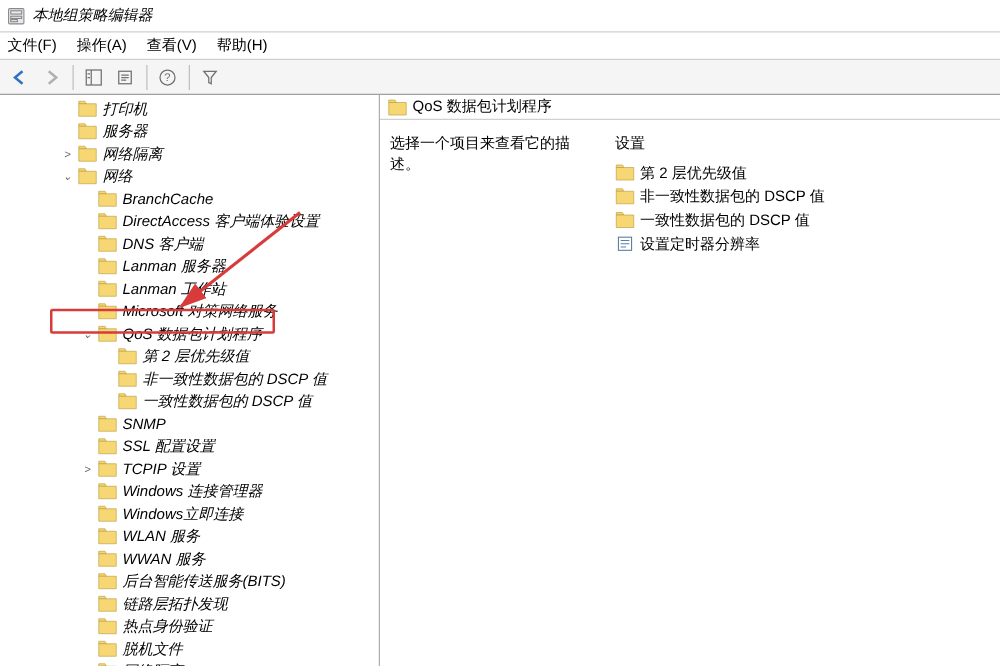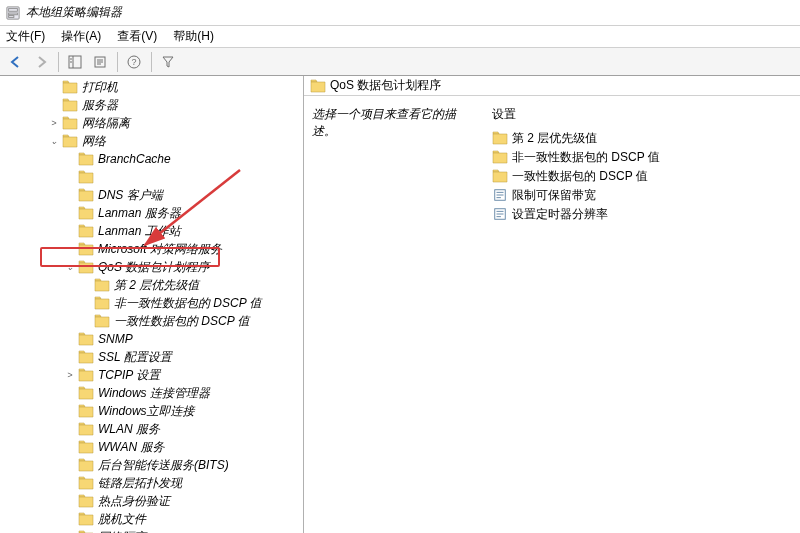--- a/index.html
+++ b/index.html
@@ -11,21 +11,21 @@
   .menubar span { margin-right: 16px; cursor: default; }
   .toolbar { height: 28px; display: flex; align-items: center; padding: 0 4px; border-bottom: 1px solid #a0a0a0; background: #f5f5f5; }
   .toolbar .btn { width: 24px; height: 24px; display: flex; align-items: center; justify-content: center; border: 1px solid transparent; margin-right: 1px; cursor: default; }
   .toolbar .sep { width: 1px; height: 20px; background: #c0c0c0; margin: 0 4px; }
   .content { display: flex; height: calc(533px - 26px - 22px - 28px); }
   .tree-pane { width: 304px; border-right: 1px solid #b0b0b0; padding: 2px 0; overflow: hidden; background: #fff; }
   .detail-pane { flex: 1; background: #fff; }
   .detail-header { height: 20px; display: flex; align-items: center; padding: 0 6px; border-bottom: 1px solid #d0d0d0; background: #fff; }
   .detail-header .folder-icon { margin-right: 4px; }
   .detail-body { display: flex; }
-  .detail-left { width: 180px; padding: 10px 8px; font-style: italic; }
+  .detail-left { width: 180px; padding: 10px 8px; }
   .detail-right { flex: 1; padding: 10px 8px; }
   .detail-right .heading { margin-bottom: 6px; }
   .detail-right .item { display: flex; align-items: center; height: 18px; margin-bottom: 1px; }
   .detail-right .item .icn { width: 16px; height: 16px; margin-right: 4px; flex-shrink: 0; }
   .tree { list-style: none; }
   .tree li { white-space: nowrap; }
   .row { display: flex; align-items: center; height: 18px; font-style: italic; }
   .indent { display: inline-block; }
   .twisty { width: 12px; height: 12px; margin-right: 2px; display: inline-flex; align-items: center; justify-content: center; color: #666; font-size: 9px; cursor: default; }
   .twisty.none { visibility: hidden; }
@@ -162,20 +162,21 @@
           </div>
         </li>
         <li>
           <div class="row">
             <span class="indent" style="width: 64px;"></span>
             <span class="twisty none"></span>
             <svg class="folder-icon folder" viewBox="0 0 16 14">
               <path class="tab" d="M1 3 L1 1 L6 1 L7 3 Z"></path>
               <path class="body" d="M1 3 L15 3 L15 13 L1 13 Z"></path>
             </svg>
+            <span class="label">DirectAccess 客户端体验设置</span>
           </div>
         </li>
         <li>
           <div class="row">
             <span class="indent" style="width: 64px;"></span>
             <span class="twisty none"></span>
             <svg class="folder-icon folder" viewBox="0 0 16 14">
               <path class="tab" d="M1 3 L1 1 L6 1 L7 3 Z"></path>
               <path class="body" d="M1 3 L15 3 L15 13 L1 13 Z"></path>
             </svg>
@@ -430,29 +431,20 @@
               </svg>
               <span>一致性数据包的 DSCP 值</span>
             </div>
             <div class="item">
               <svg class="icn setting" viewBox="0 0 16 16" style="width: 16px; height: 14px;">
                 <rect x="2" y="2" width="12" height="12"></rect>
                 <line x1="4" y1="5" x2="12" y2="5"></line>
                 <line x1="4" y1="8" x2="12" y2="8"></line>
                 <line x1="4" y1="11" x2="9" y2="11"></line>
               </svg>
-              <span>限制可保留带宽</span>
-            </div>
-            <div class="item">
-              <svg class="icn setting" viewBox="0 0 16 16" style="width: 16px; height: 14px;">
-                <rect x="2" y="2" width="12" height="12"></rect>
-                <line x1="4" y1="5" x2="12" y2="5"></line>
-                <line x1="4" y1="8" x2="12" y2="8"></line>
-                <line x1="4" y1="11" x2="9" y2="11"></line>
-              </svg>
               <span>设置定时器分辨率</span>
             </div>
           </div>
       </div>
     </div>
   </div>
 
 </div>
 
 <svg class="arrow-annotation" width="120" height="100">

